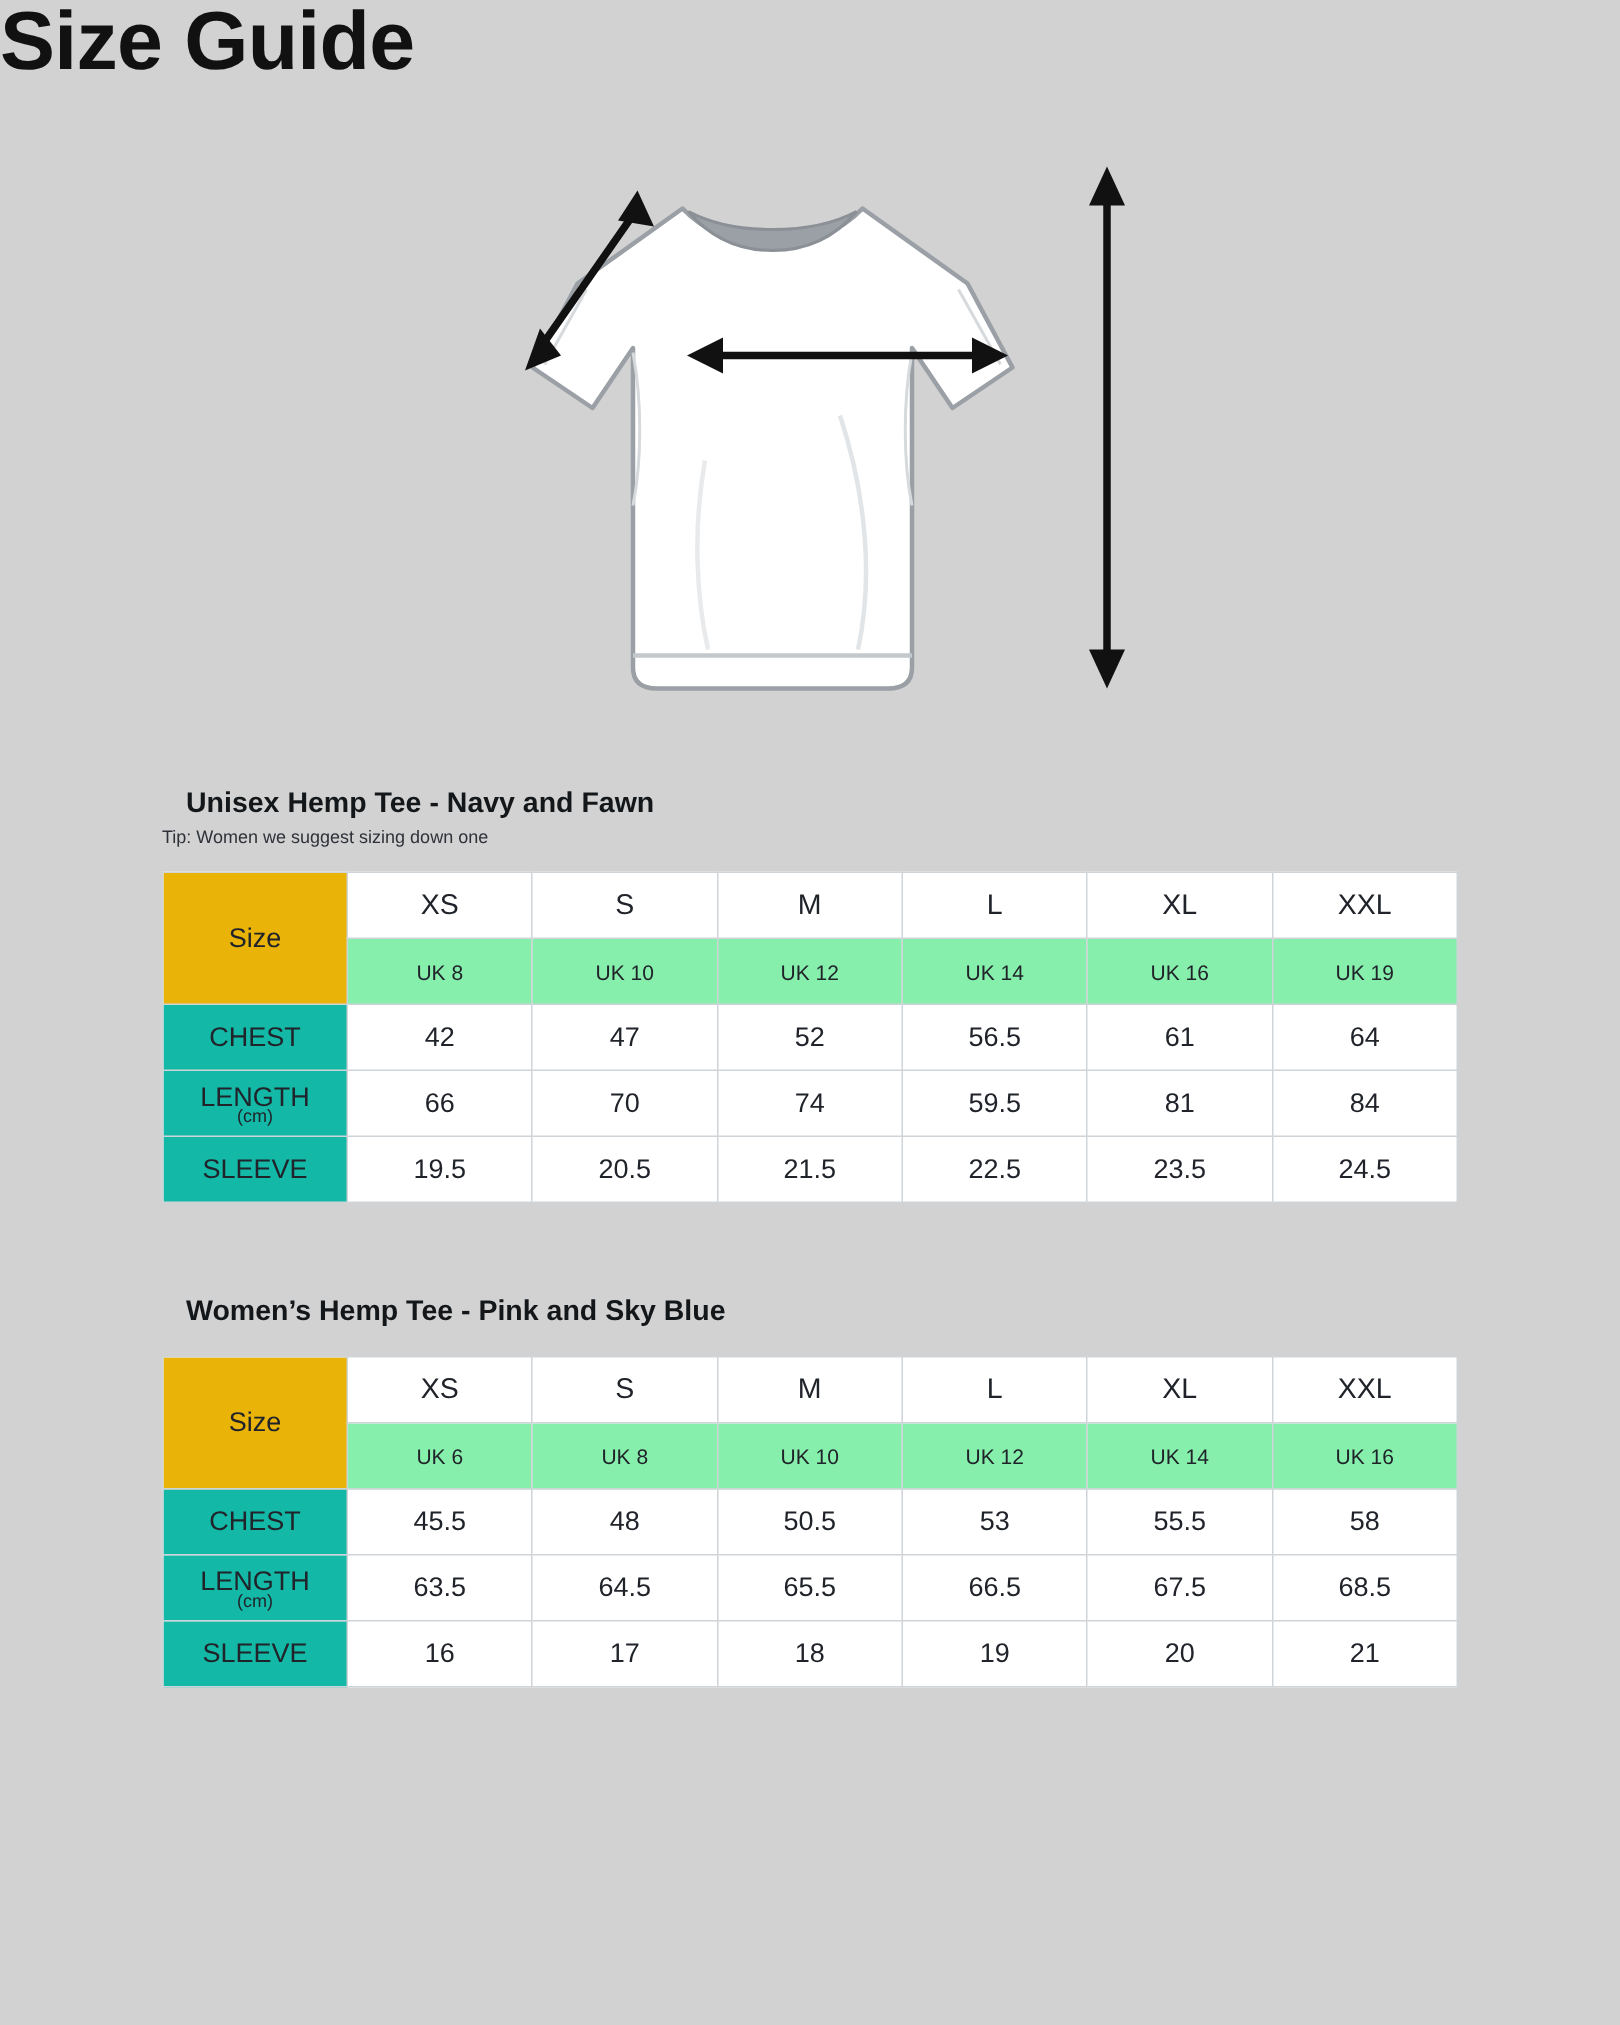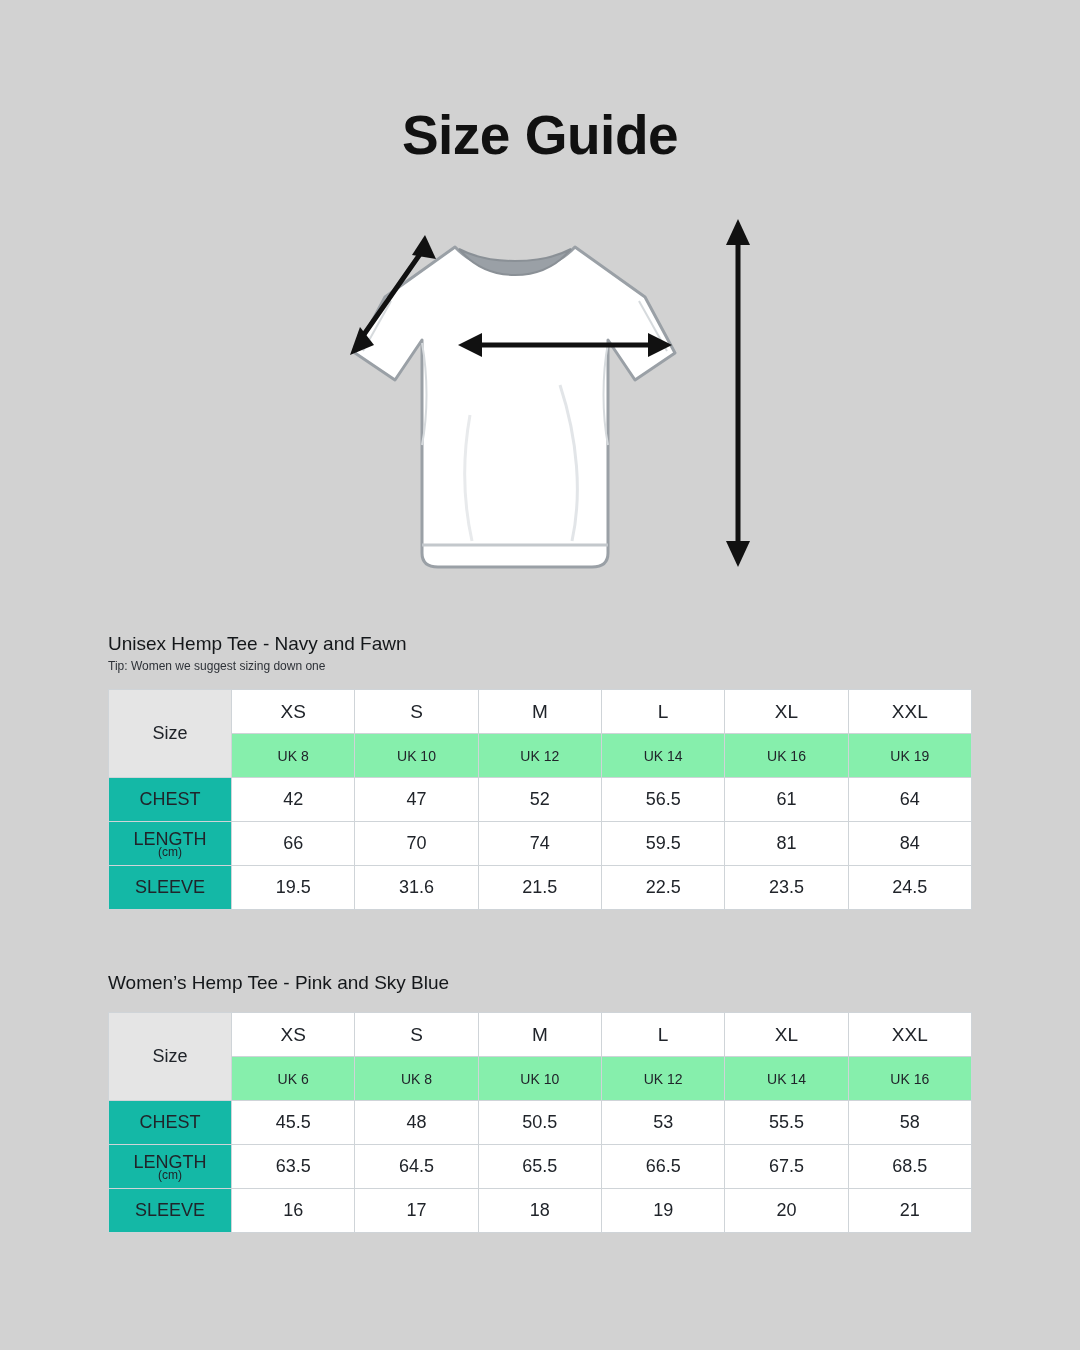--- a/index.html
+++ b/index.html
@@ -14,26 +14,25 @@
     color: #1b1b1b;
     overflow: hidden;
   }
   .page {
     position: relative;
     width: 1080px;
     height: 1350px;
     box-sizing: border-box;
   }
   .title {
-    text-align: center;
+    text-align: left;
     font-size: 55px;
     font-weight: bold;
     letter-spacing: -0.5px;
     color: #111111;
-    padding-top: 108px;
     line-height: 1;
   }
 
   
   .illustration {
     position: relative;
     width: 1080px;
     height: 400px;
     margin-top: 42px;
   }
@@ -42,23 +41,23 @@
     margin: 0 auto;
   }
 
   
   .section {
     padding: 0 108px;
     box-sizing: border-box;
   }
   .section-title {
     font-size: 19px;
-    font-weight: normal;
+    font-weight: bold;
     color: #14171a;
-    margin: 0 0 4px 0;
+    margin: 0 0 4px 16px;
   }
   .section-tip {
     font-size: 12px;
     color: #2e3238;
     margin: 0 0 16px 0;
     font-weight: normal;
   }
   .sec1 { margin-top: 28px; }
   .sec2 { margin-top: 62px; }
 
@@ -73,21 +72,21 @@
   table.size-table td {
     border: 1px solid #cfd4d8;
     text-align: center;
     color: #20242a;
     padding: 0;
     height: 43px;
     font-weight: normal;
   }
   td.label-cell {
     width: 122px;
-    background: #e5e5e5;
+    background: #eab308;
     font-size: 18px;
     color: #20242a;
   }
   td.label-cell.row-label {
     background: #14b8a6;
   }
   td.size-head {
     background: #ffffff;
     font-size: 19px;
     border-radius: 19px;
@@ -193,21 +192,21 @@
           <td>66</td>
           <td>70</td>
           <td>74</td>
           <td>59.5</td>
           <td>81</td>
           <td>84</td>
         </tr>
         <tr>
           <td class="label-cell row-label">SLEEVE</td>
           <td>19.5</td>
-          <td>31.6</td>
+          <td>20.5</td>
           <td>21.5</td>
           <td>22.5</td>
           <td>23.5</td>
           <td>24.5</td>
         </tr>
       </tbody>
     </table>
   </div>
 
   <div class="section sec2">

